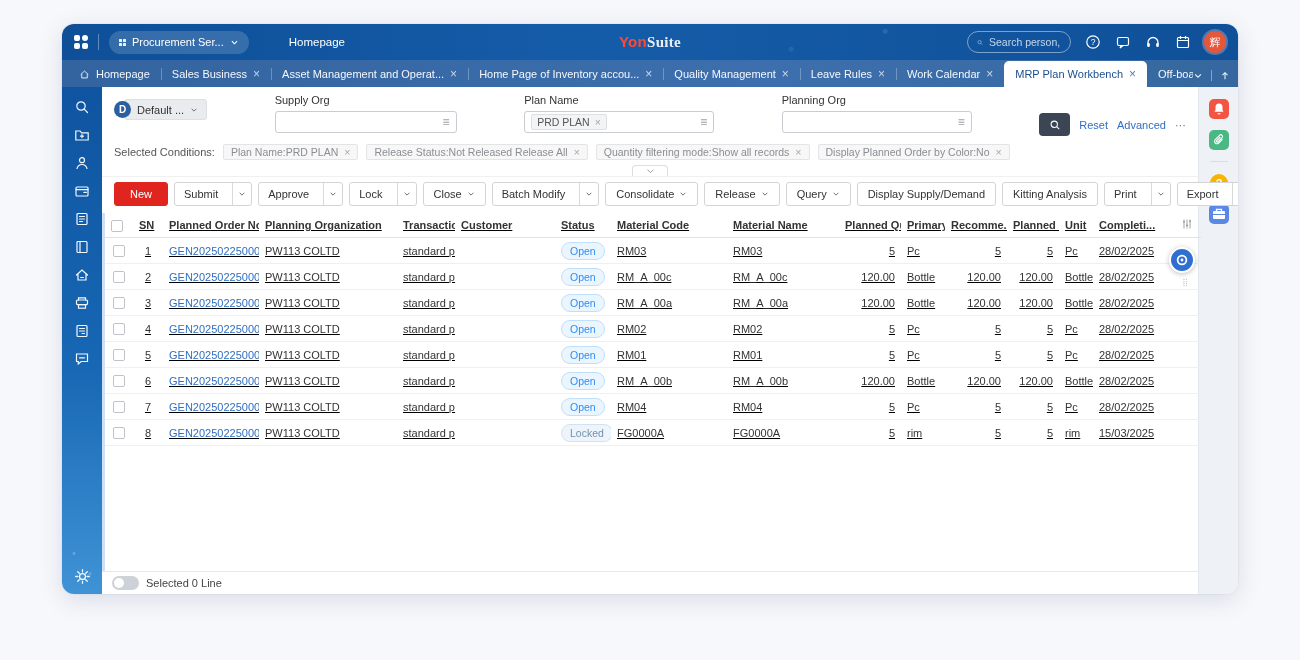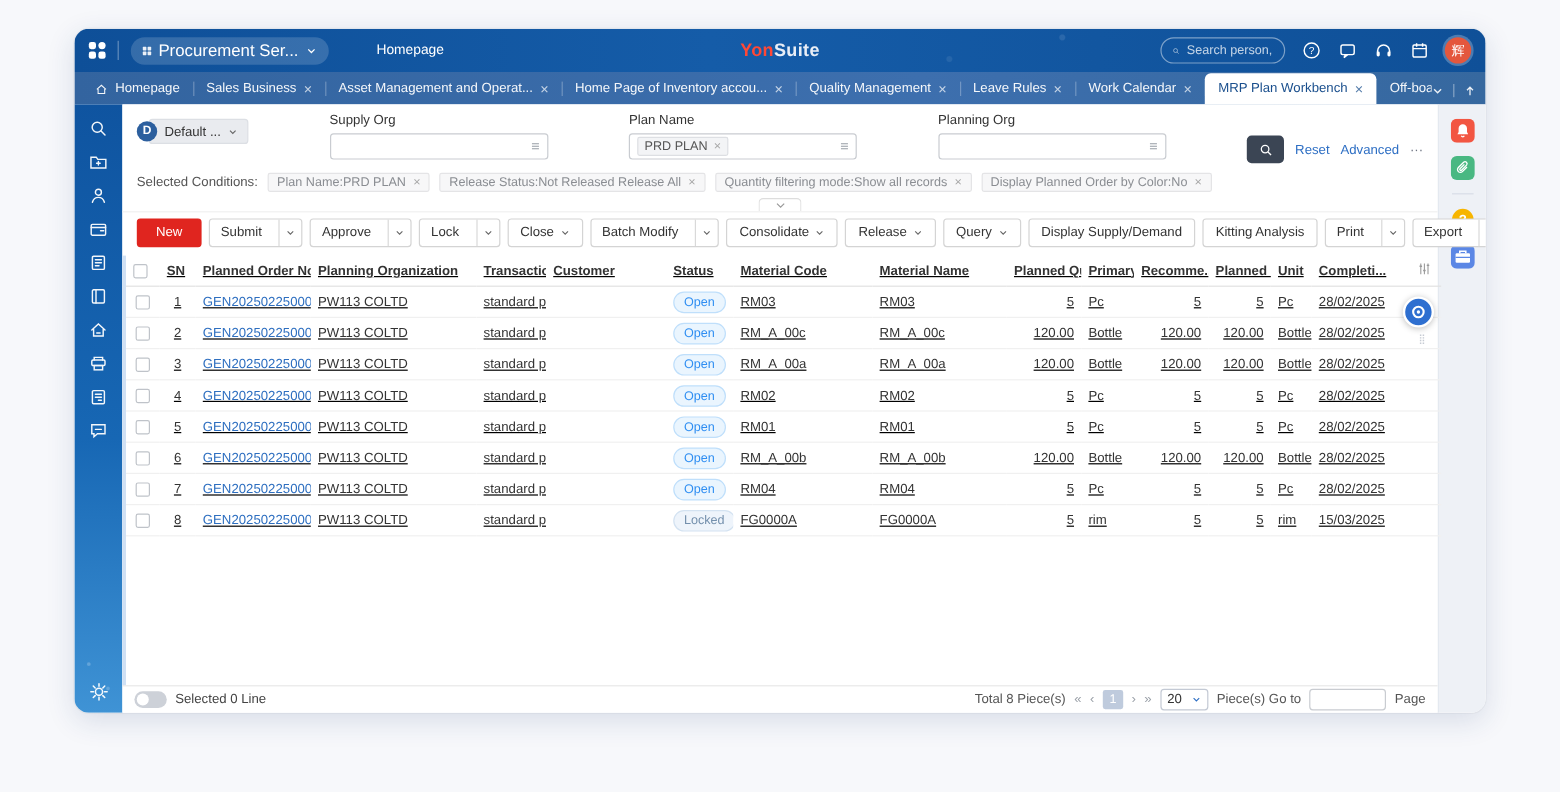--- a/index.html
+++ b/index.html
@@ -14,27 +14,27 @@
   .topbar { height:36px; flex:0 0 36px; background:
       radial-gradient(circle at 70% 20%, rgba(255,255,255,.10) 0 2px, transparent 3px),
       radial-gradient(circle at 62% 70%, rgba(255,255,255,.08) 0 2px, transparent 3px),
       linear-gradient(90deg,#0e4f98,#155CA8 45%,#0f5098);
       display:flex; align-items:center; padding:0 12px; gap:10px; position:relative; }
   .logo-grid { display:grid; grid-template-columns:6px 6px; grid-template-rows:6px 6px; gap:2px; }
   .logo-grid i { background:#fff; border-radius:2px; }
   .logo-grid i:nth-child(2){ border-radius:50%; }
   .top-divider { width:1px; height:16px; background:rgba(255,255,255,.35); }
   .app-switcher { display:flex; align-items:center; gap:6px; background:rgba(255,255,255,.16);
-      border:none; border-radius:13px; height:23px; padding:0 10px; color:#fff; font-size:14px; cursor:pointer; }
+      border:none; border-radius:13px; height:23px; padding:0 10px; color:#fff; font-size:11px; cursor:pointer; }
   .mini-grid { display:grid; grid-template-columns:3px 3px; grid-template-rows:3px 3px; gap:1px; }
   .mini-grid i { background:rgba(255,255,255,.9); border-radius:.5px; }
   .nav-title { color:#fff; font-size:11.5px; margin-left:30px; }
   .brand { position:absolute; left:50%; transform:translateX(-50%); font-size:15px; font-weight:bold; letter-spacing:.3px; }
   .brand .p1 { color:#ff4836; }
-  .brand .p2 { color:#e9eef6; }
+  .brand .p2 { color:#e9eef6;font-family:Liberation Serif, serif; }
   .top-right { margin-left:auto; display:flex; align-items:center; gap:13px; }
   .gsearch { display:flex; align-items:center; gap:6px; border:1px solid rgba(255,255,255,.45);
       border-radius:12px; height:22px; padding:0 9px; width:104px; }
   .gsearch input { border:none; outline:none; background:transparent; width:72px; font-size:10.5px; color:#fff; }
   .gsearch input::placeholder { color:rgba(255,255,255,.75); }
   .tbicon { width:17px; height:17px; display:flex; align-items:center; justify-content:center; cursor:pointer; }
   .avatar { width:22px; height:22px; border-radius:50%; background:#e4573d; color:#fff; font-size:11px;
       display:flex; align-items:center; justify-content:center; box-shadow:0 0 0 2px rgba(255,255,255,.25); cursor:pointer; }
 
   
@@ -727,37 +727,20 @@
               <col style="width: 26px;">
             </colgroup>
           <tbody id="totals-body">
             </tbody>
         </table>
       </div>
 
       <div class="statusbar">
         <span class="toggle"></span>
         <span>Selected 0 Line</span>
-        <div class="pager">
-          <span class="ptext">Total 8 Piece(s)</span>
-          <span class="pgbtn">«</span>
-          <span class="pgbtn">‹</span>
-          <span class="pageno">1</span>
-          <span class="pgbtn">›</span>
-          <span class="pgbtn">»</span>
-          <span class="psel">
-            <span>20</span>
-            <svg width="8" height="8" viewBox="0 0 12 12">
-                <path d="M2.5 4.2L6 7.7l3.5-3.5" stroke="#2e6fc4" stroke-width="1.4" fill="none"></path>
-              </svg>
-          </span>
-          <span class="ptext"><span>Piece(s)</span> <span>Go to</span></span>
-          <input class="goto-input" style="">
-          <span class="ptext">Page</span>
-        </div>
       </div>
 
       <button class="fab">
         <svg width="14" height="14" viewBox="0 0 16 16">
             <circle cx="8" cy="8" r="5" stroke="#fff" stroke-width="2" fill="none"></circle>
             <circle cx="8" cy="8" r="1.6" fill="#fff"></circle>
           </svg>
       </button>
       <span class="fab-grip">⣿</span>
     </main>

